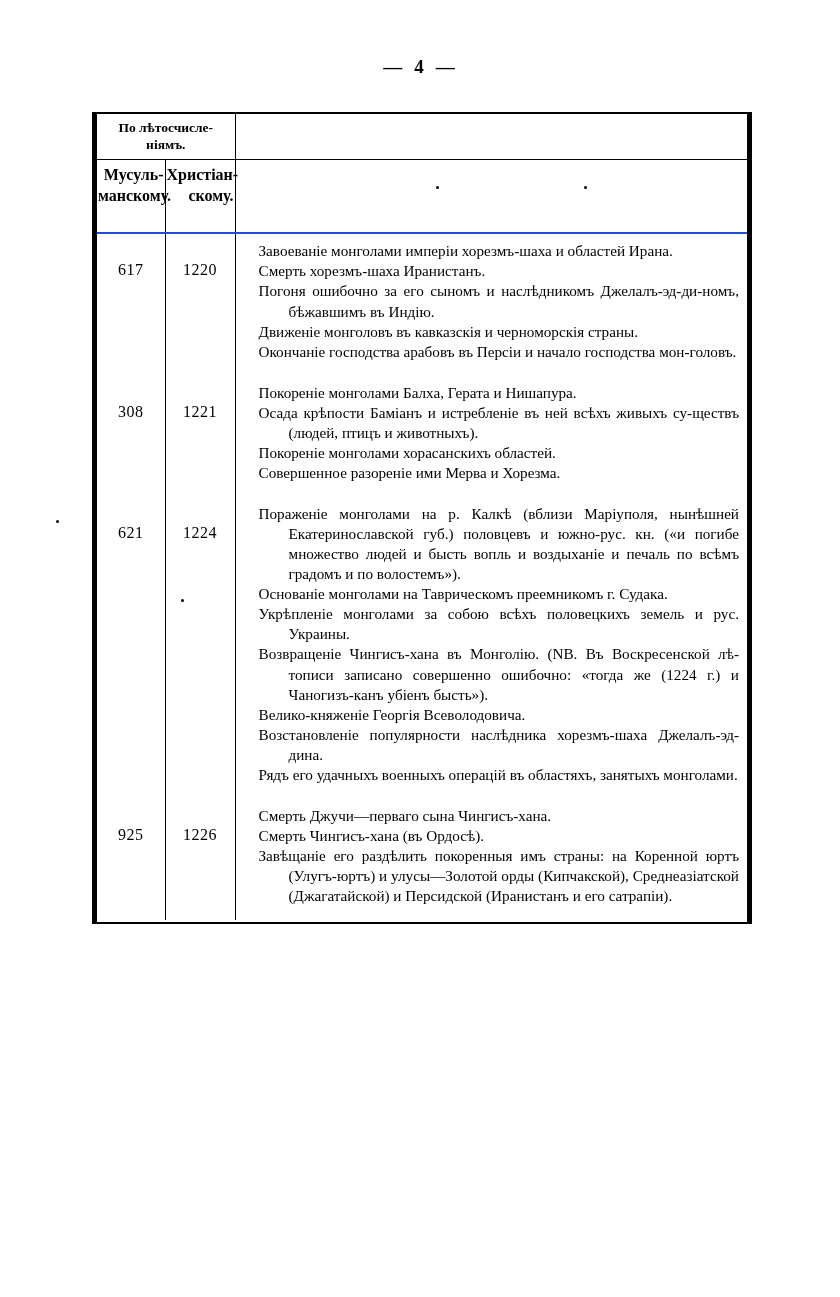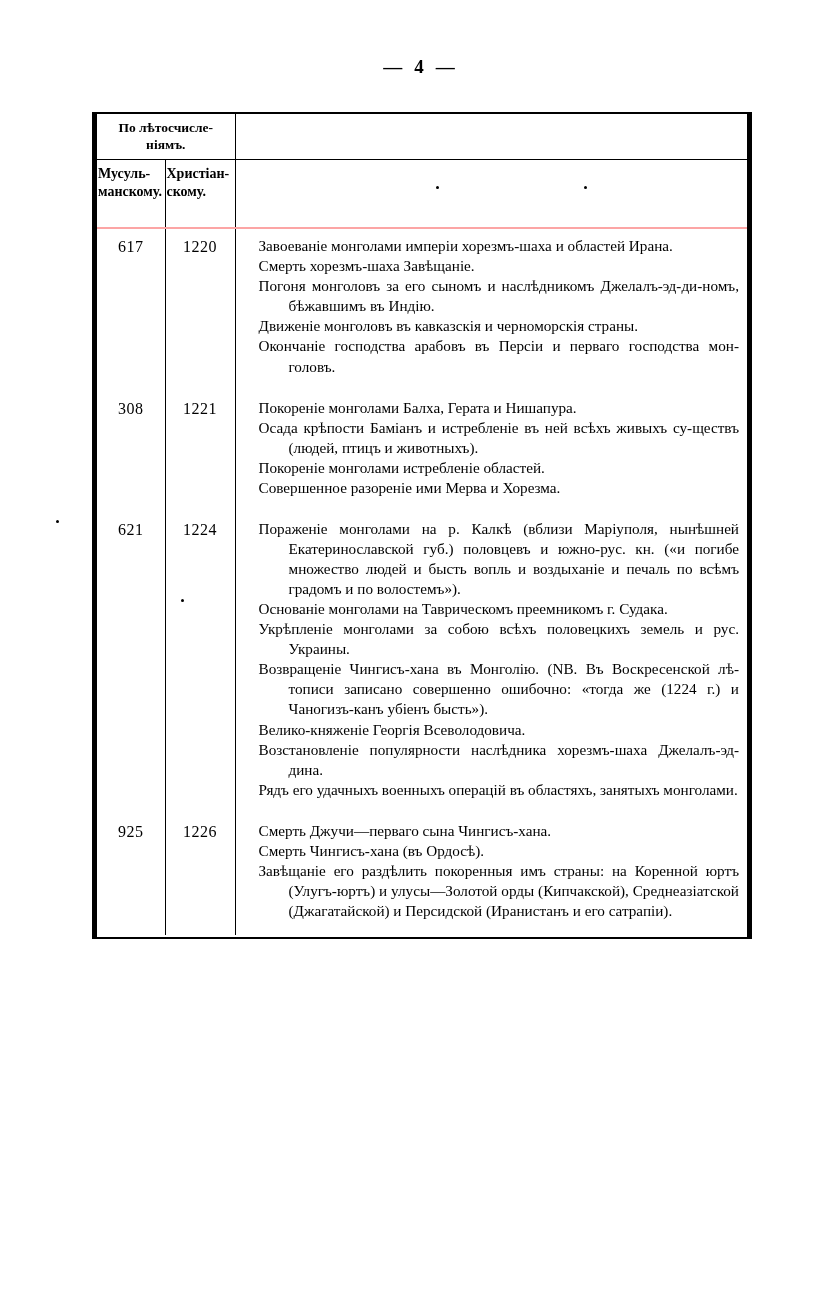--- a/index.html
+++ b/index.html
@@ -64,24 +64,24 @@
     text-align: center;
     font-size: 13.5px;
     font-weight: bold;
     padding: 6px 2px 5px 2px;
     line-height: 1.25;
   }
   .hdr-top td.evt-head {
     border-right: none;
   }
   .hdr-sub td {
-    border-bottom: 2px solid #fca5a5;
+    border-bottom: 2px solid #1d4ed8;
     border-right: 1px solid #000;
-    text-align: left;
-    font-size: 14px;
+    text-align: right;
+    font-size: 16px;
     font-weight: bold;
     line-height: 1.3;
     padding: 5px 1px 26px 1px;
     vertical-align: top;
   }
   .hdr-sub td.evt-head {
     border-right: none;
   }
   .hdr-sub .sub-word { display: block; }
 
@@ -89,21 +89,21 @@
     border-right: 1px solid #000;
     vertical-align: top;
   }
   tbody tr td.evt {
     border-right: none;
     padding: 0 8px 0 8px;
   }
   td.num {
     text-align: center;
     font-size: 16px;
-    padding-top: 9px;
+    padding-top: 27px;
     font-weight: normal;
     letter-spacing: 0.5px;
   }
   .entry-block {
     padding: 7px 0 14px 0;
   }
   .entry {
     font-size: 15.2px;
     line-height: 1.32;
     margin: 0 0 0 15px;
@@ -169,36 +169,36 @@
           </tr>
         </thead>
         <tbody>
 
           <tr>
             <td class="num">617</td>
             <td class="num">1220</td>
             <td class="evt">
               <div class="entry-block">
                 <p class="entry">Завоеваніе монголами имперіи хорезмъ-шаха и областей Ирана.</p>
-                <p class="entry">Смерть хорезмъ-шаха Завѣщаніе.</p>
-                <p class="entry justify">Погоня монголовъ за его сыномъ и наслѣдникомъ Джелалъ-эд-ди-номъ, бѣжавшимъ въ Индію.</p>
+                <p class="entry">Смерть хорезмъ-шаха Иранистанъ.</p>
+                <p class="entry justify">Погоня ошибочно за его сыномъ и наслѣдникомъ Джелалъ-эд-ди-номъ, бѣжавшимъ въ Индію.</p>
                 <p class="entry">Движеніе монголовъ въ кавказскія и черноморскія страны.</p>
-                <p class="entry justify">Окончаніе господства арабовъ въ Персіи и перваго господства мон-головъ.</p>
+                <p class="entry justify">Окончаніе господства арабовъ въ Персіи и начало господства мон-головъ.</p>
               </div>
             </td>
           </tr>
 
           <tr>
             <td class="num">308</td>
             <td class="num">1221</td>
             <td class="evt">
               <div class="entry-block">
                 <p class="entry">Покореніе монголами Балха, Герата и Нишапура.</p>
                 <p class="entry justify">Осада крѣпости Баміанъ и истребленіе въ ней всѣхъ живыхъ су-ществъ (людей, птицъ и животныхъ).</p>
-                <p class="entry">Покореніе монголами истребленіе областей.</p>
+                <p class="entry">Покореніе монголами хорасанскихъ областей.</p>
                 <p class="entry">Совершенное разореніе ими Мерва и Хорезма.</p>
               </div>
             </td>
           </tr>
 
 
           <tr>
             <td class="num">621</td>
             <td class="num">1224</td>
             <td class="evt">

